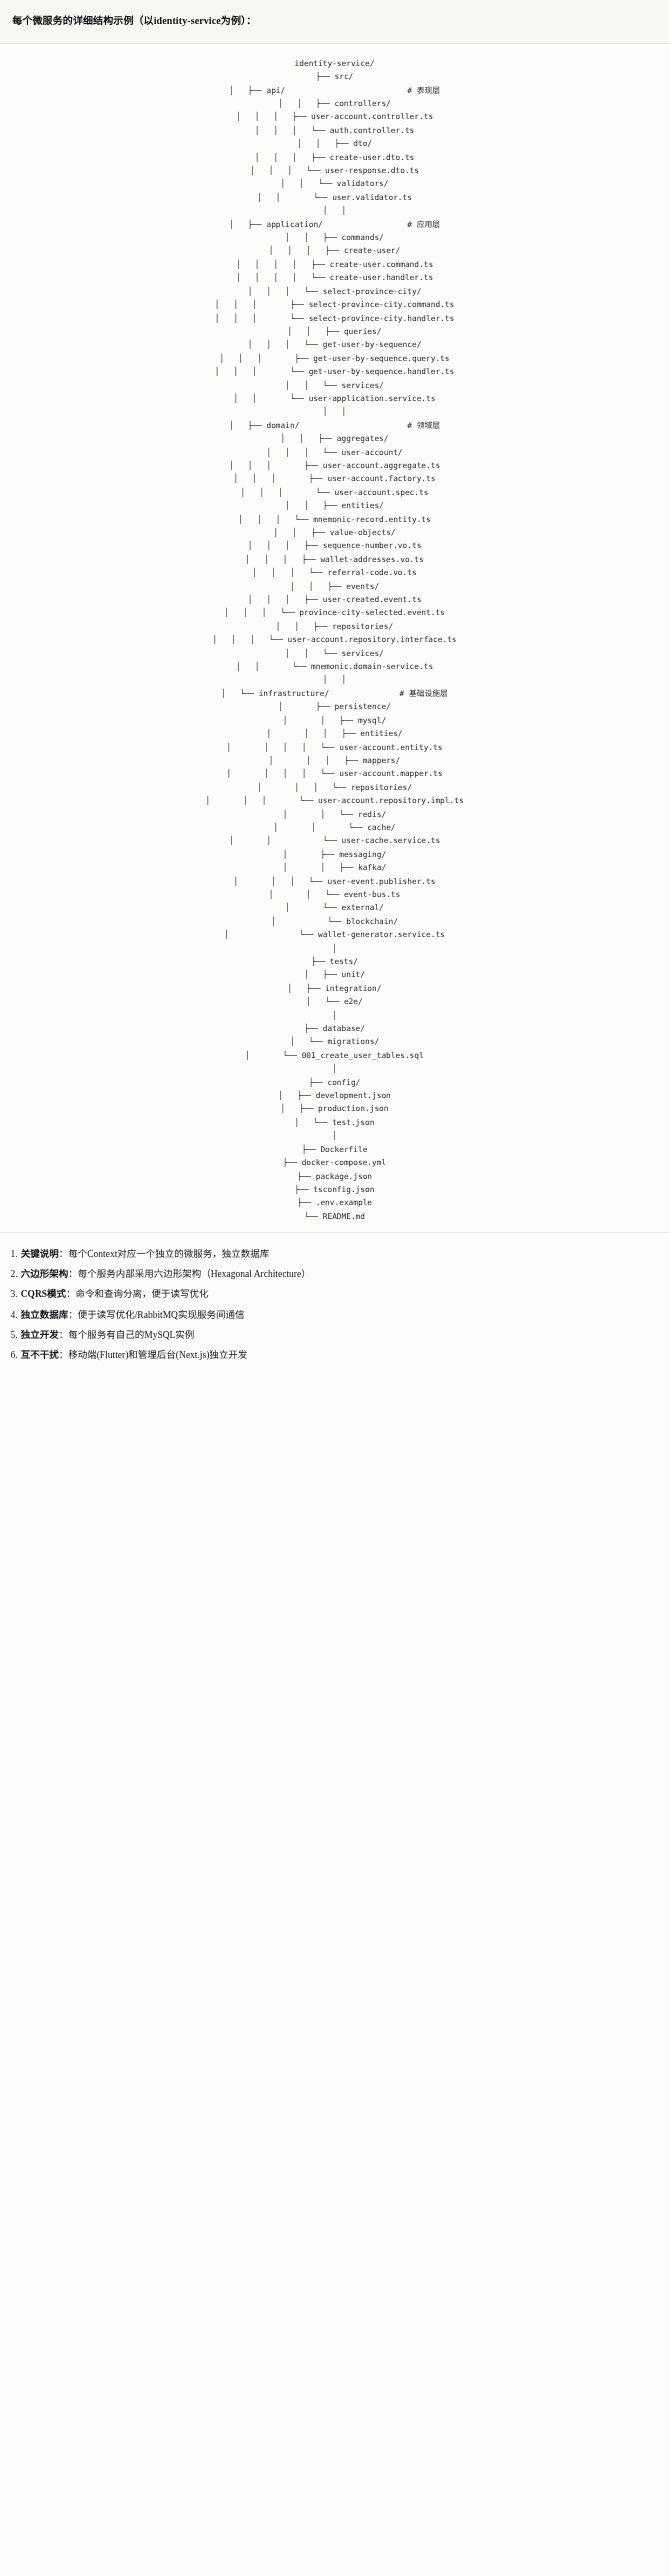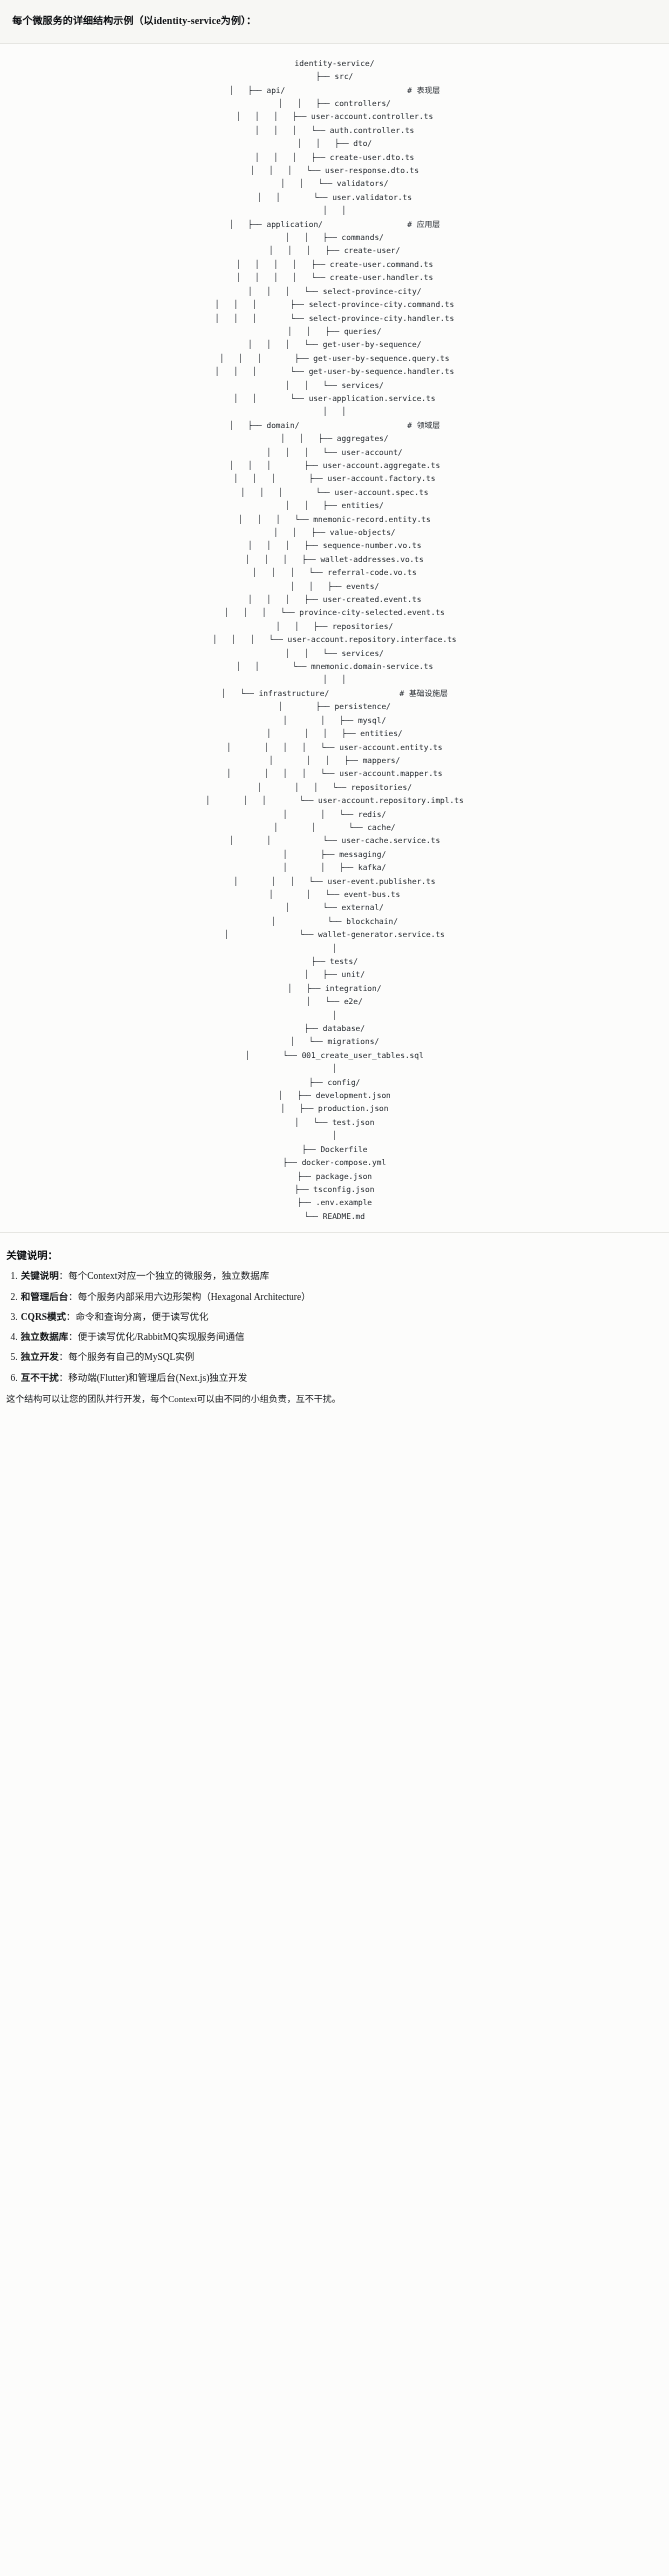--- a/index.html
+++ b/index.html
@@ -176,38 +176,36 @@
 │
 ├── Dockerfile
 ├── docker-compose.yml
 ├── package.json
 ├── tsconfig.json
 ├── .env.example
 └── README.md</pre>
 </section>
 
 <section class="notes">
-  <h3 class="notes-title">关键说明：</h3>
 
   <ol class="notes-list">
     <li>
       <b>关键说明</b><span class="note-body">：每个Context对应一个独立的微服务，独立数据库</span>
     </li>
     <li>
-      <b>和管理后台</b><span class="note-body">：每个服务内部采用六边形架构（Hexagonal Architecture）</span>
+      <b>六边形架构</b><span class="note-body">：每个服务内部采用六边形架构（Hexagonal Architecture）</span>
     </li>
     <li>
       <b>CQRS模式</b><span class="note-body">：命令和查询分离，便于读写优化</span>
     </li>
     <li>
       <b>独立数据库</b><span class="note-body">：便于读写优化/RabbitMQ实现服务间通信</span>
     </li>
     <li>
       <b>独立开发</b><span class="note-body">：每个服务有自己的MySQL实例</span>
     </li>
     <li>
       <b>互不干扰</b><span class="note-body">：移动端(Flutter)和管理后台(Next.js)独立开发</span>
     </li>
   </ol>
 
-  <p class="closing">这个结构可以让您的团队并行开发，每个Context可以由不同的小组负责，互不干扰。</p>
 </section>
 
 
 </body></html>

